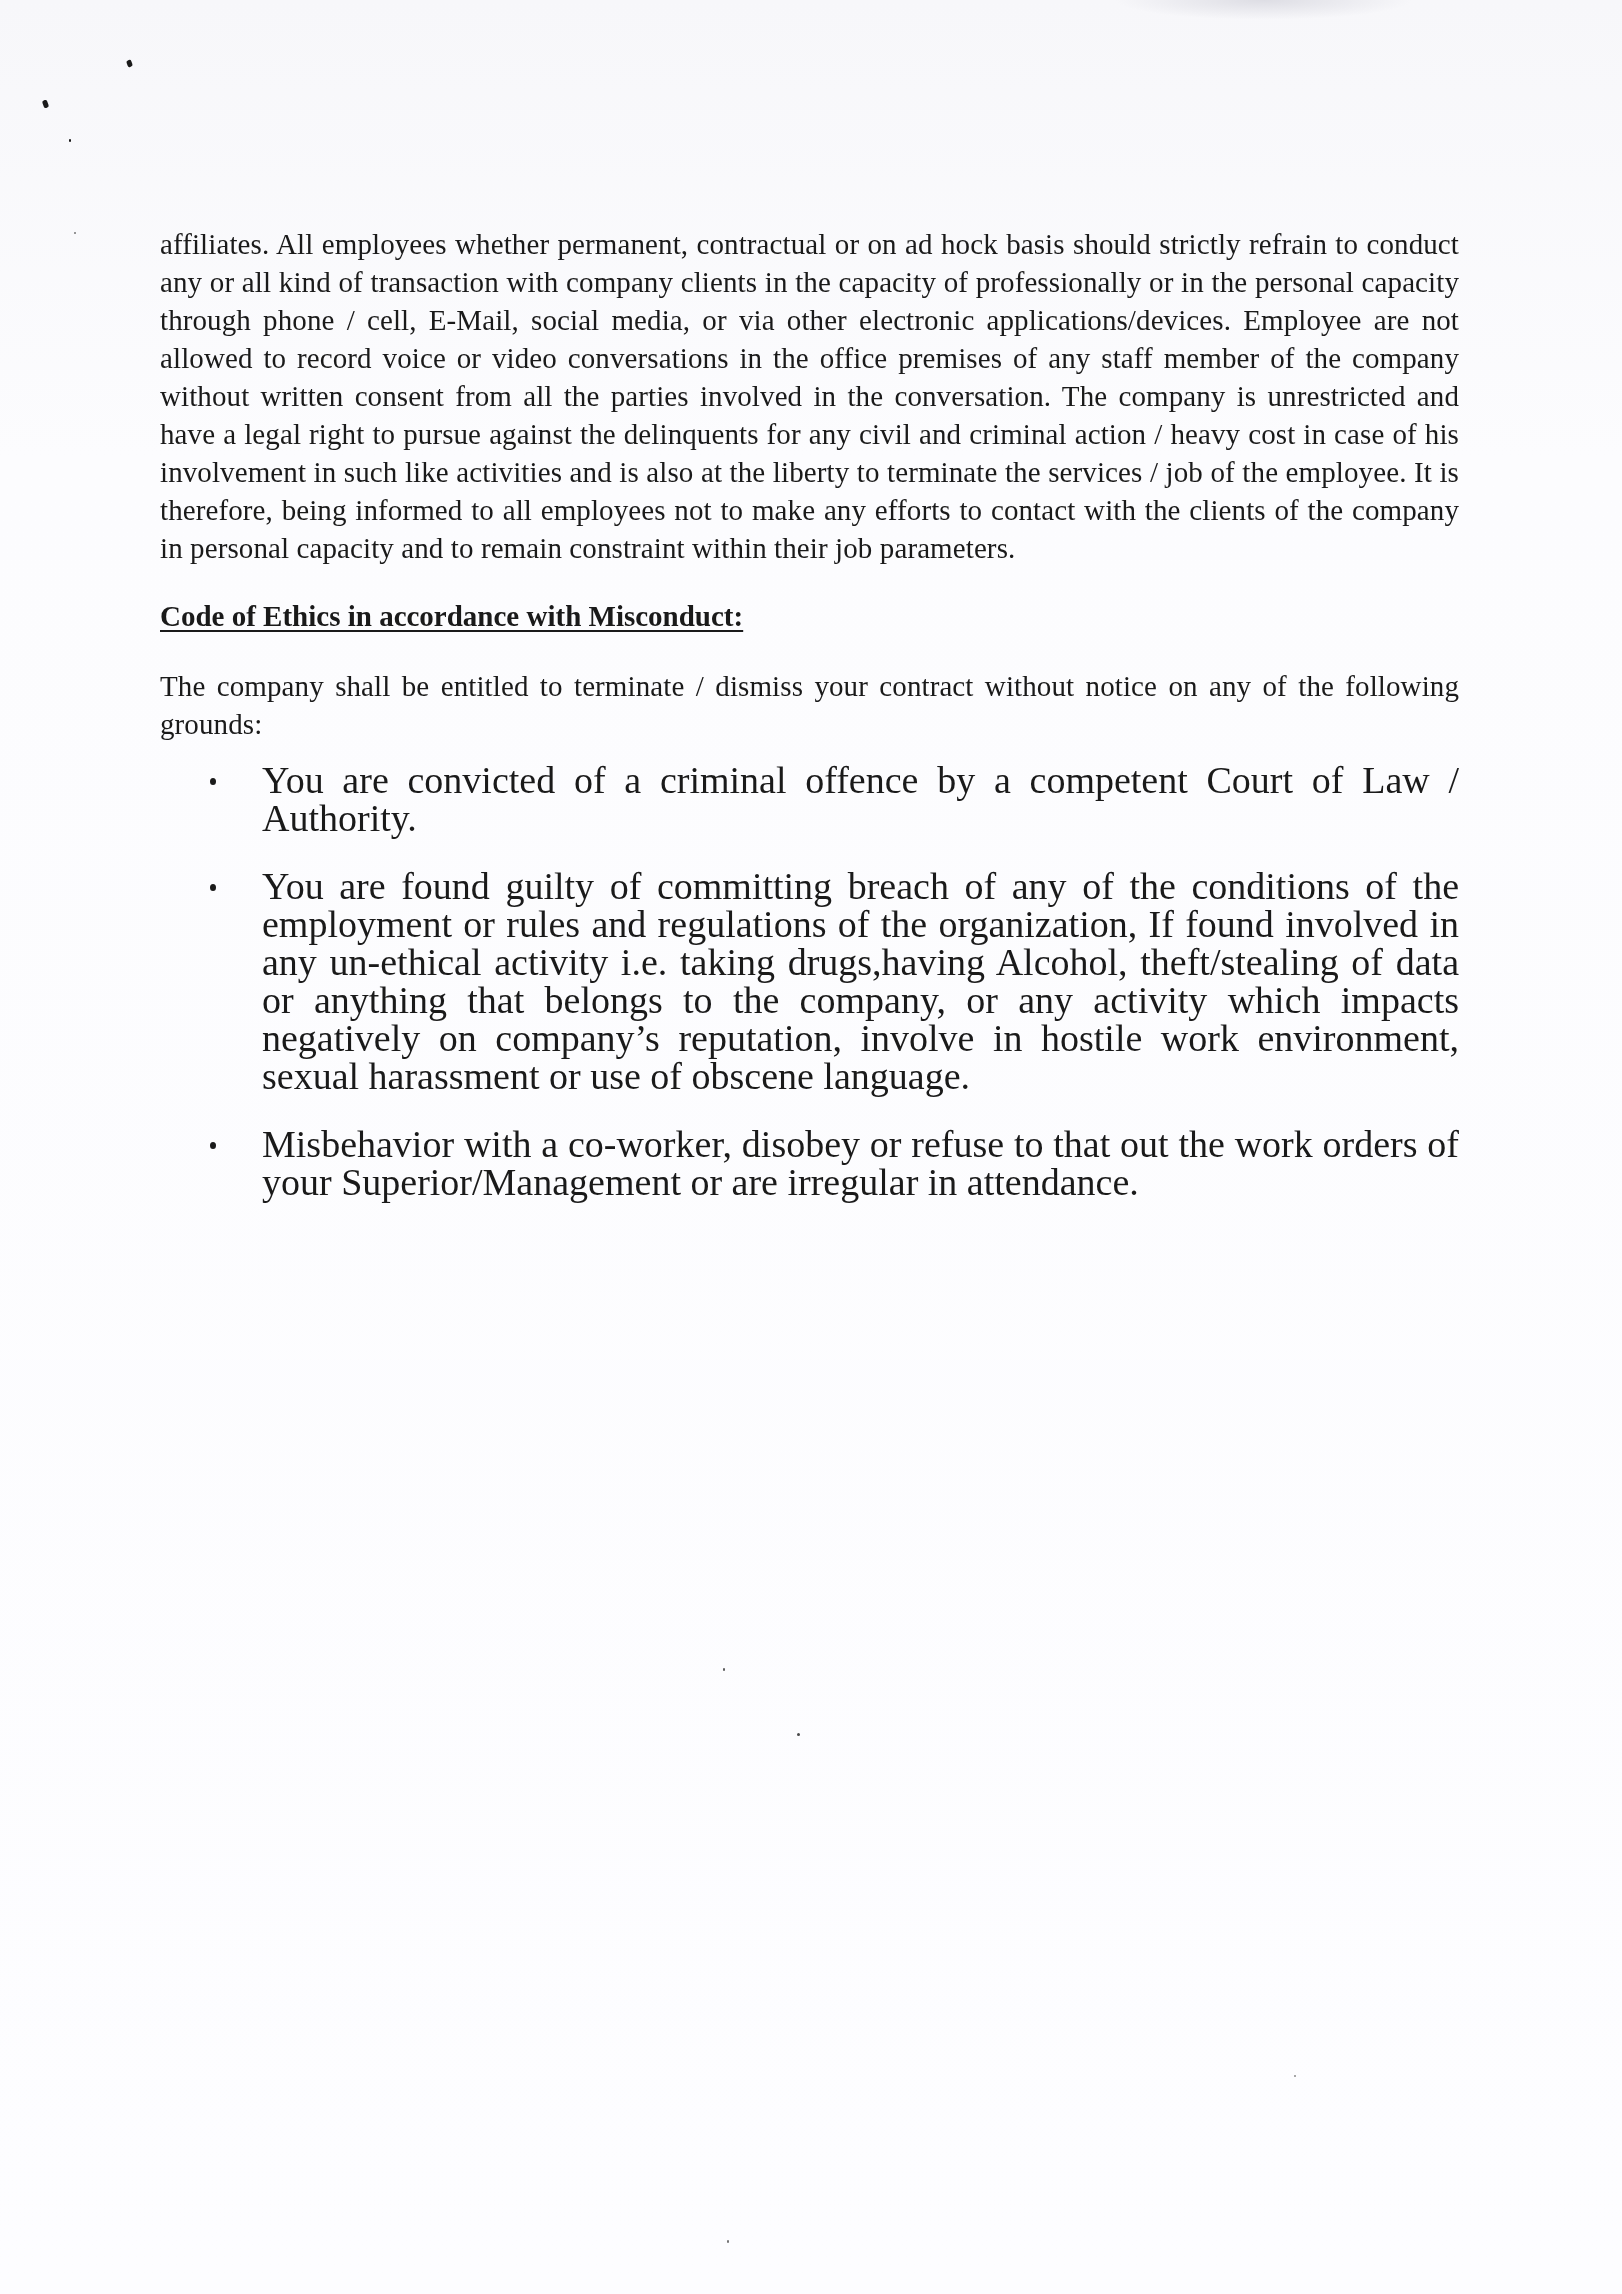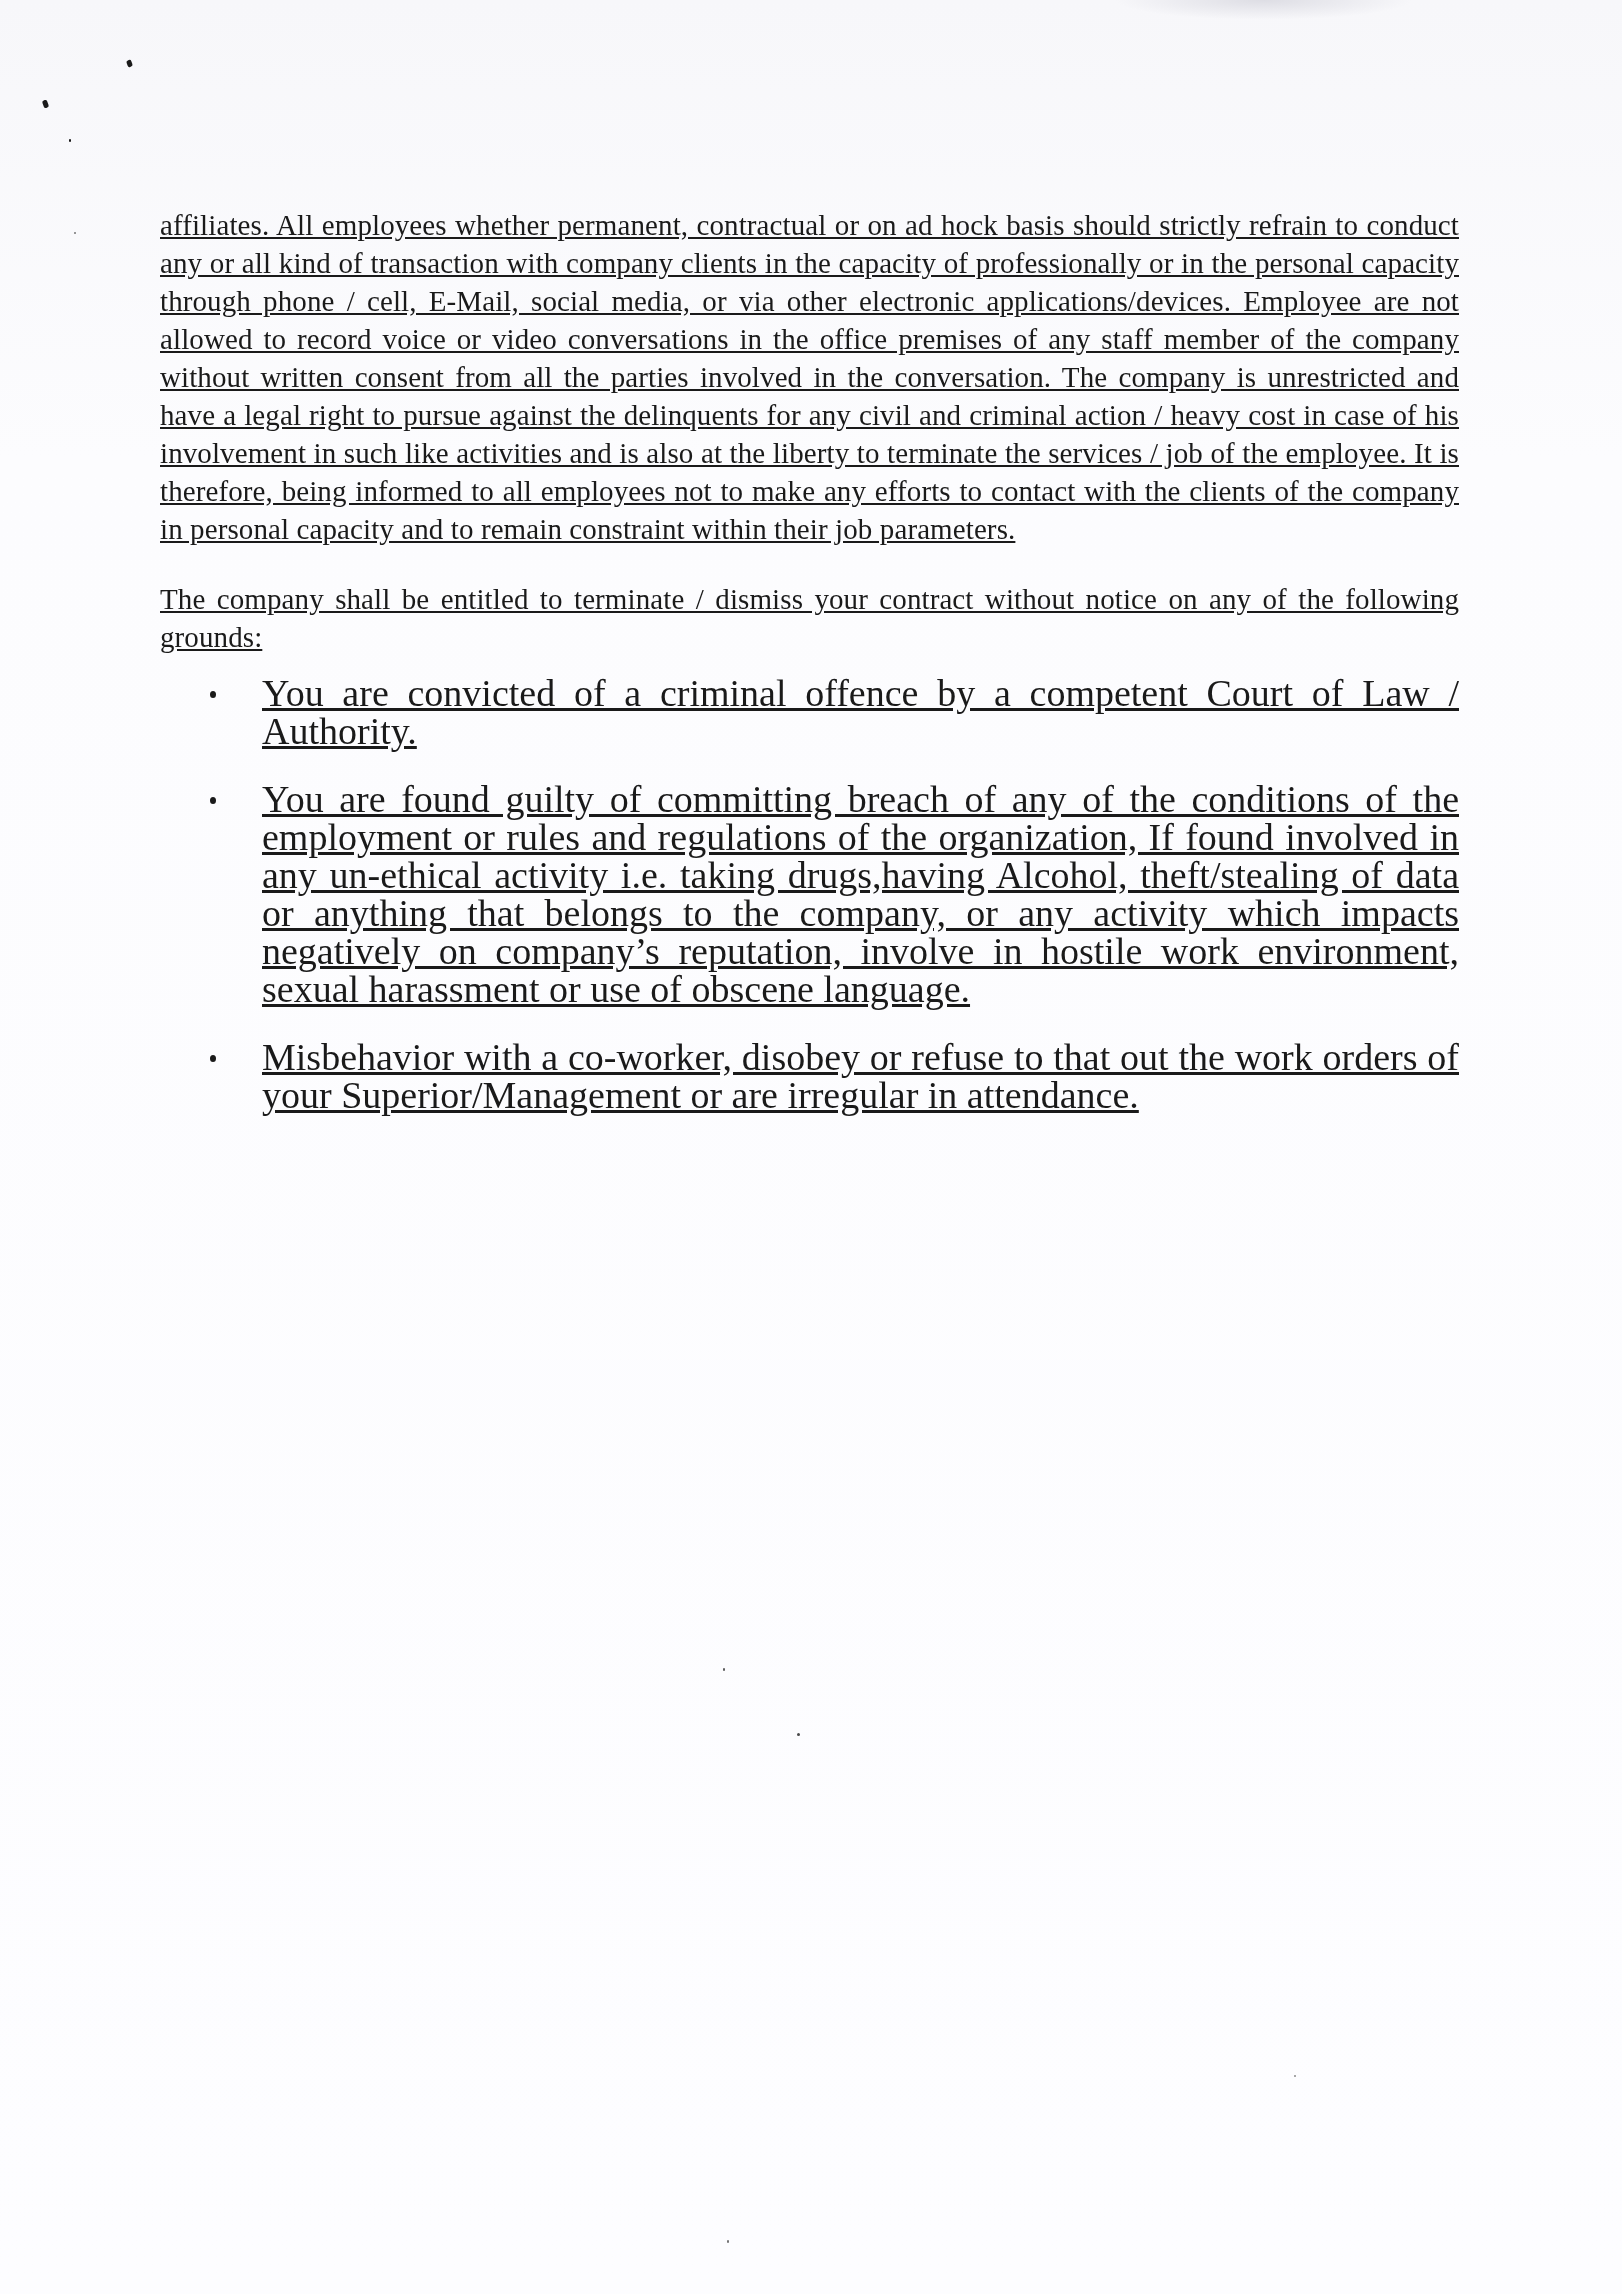--- a/index.html
+++ b/index.html
@@ -29,23 +29,22 @@
       background: radial-gradient(ellipse at center, rgba(200,200,210,0.55) 0%, rgba(230,230,240,0) 70%);
     }
     .mark {
       position: absolute;
       background: #1a1a1a;
       border-radius: 2px;
     }
     .content {
       position: absolute;
       left: 160px;
-      top: 206px;
+      top: 225px;
       width: 1299px;
-      text-decoration: underline;
     }
     .para {
       font-size: 29px;
       line-height: 38px;
       text-align: justify;
       margin: 0;
       letter-spacing: 0.1px;
     }
     .heading {
       font-size: 29px;
@@ -95,20 +94,21 @@
   <div class="mark" style="left:69px;top:139px;width:2px;height:3px;"></div>
   <div class="mark" style="left:74px;top:232px;width:2px;height:2px;opacity:0.6;"></div>
   <div class="mark" style="left:723px;top:1668px;width:2px;height:3px;opacity:0.7;"></div>
   <div class="mark" style="left:797px;top:1733px;width:3px;height:3px;opacity:0.8;"></div>
   <div class="mark" style="left:1294px;top:2075px;width:2px;height:2px;opacity:0.5;"></div>
   <div class="mark" style="left:727px;top:2240px;width:2px;height:3px;opacity:0.6;"></div>
 
   <div class="content">
     <p class="para">affiliates. All employees whether permanent, contractual or on ad hock basis should strictly refrain to conduct any or all kind of transaction with company clients in the capacity of professionally or in the personal capacity through phone / cell, E-Mail, social media, or via other electronic applications/devices. Employee are not allowed to record voice or video conversations in the office premises of any staff member of the company without written consent from all the parties involved in the conversation. The company is unrestricted and have a legal right to pursue against the delinquents for any civil and criminal action / heavy cost in case of his involvement in such like activities and is also at the liberty to terminate the services / job of the employee. It is therefore, being informed to all employees not to make any efforts to contact with the clients of the company in personal capacity and to remain constraint within their job parameters.</p>
 
+    <h2 class="heading">Code of Ethics in accordance with Misconduct:</h2>
 
     <p class="para intro">The company shall be entitled to terminate / dismiss your contract without notice on any of the following grounds:</p>
 
     <ul class="bullets">
       <li class="bullet">
         <span class="dot"></span>
         <span class="txt">You are convicted of a criminal offence by a competent Court of Law / Authority.</span>
       </li>
       <li class="bullet">
         <span class="dot"></span>

